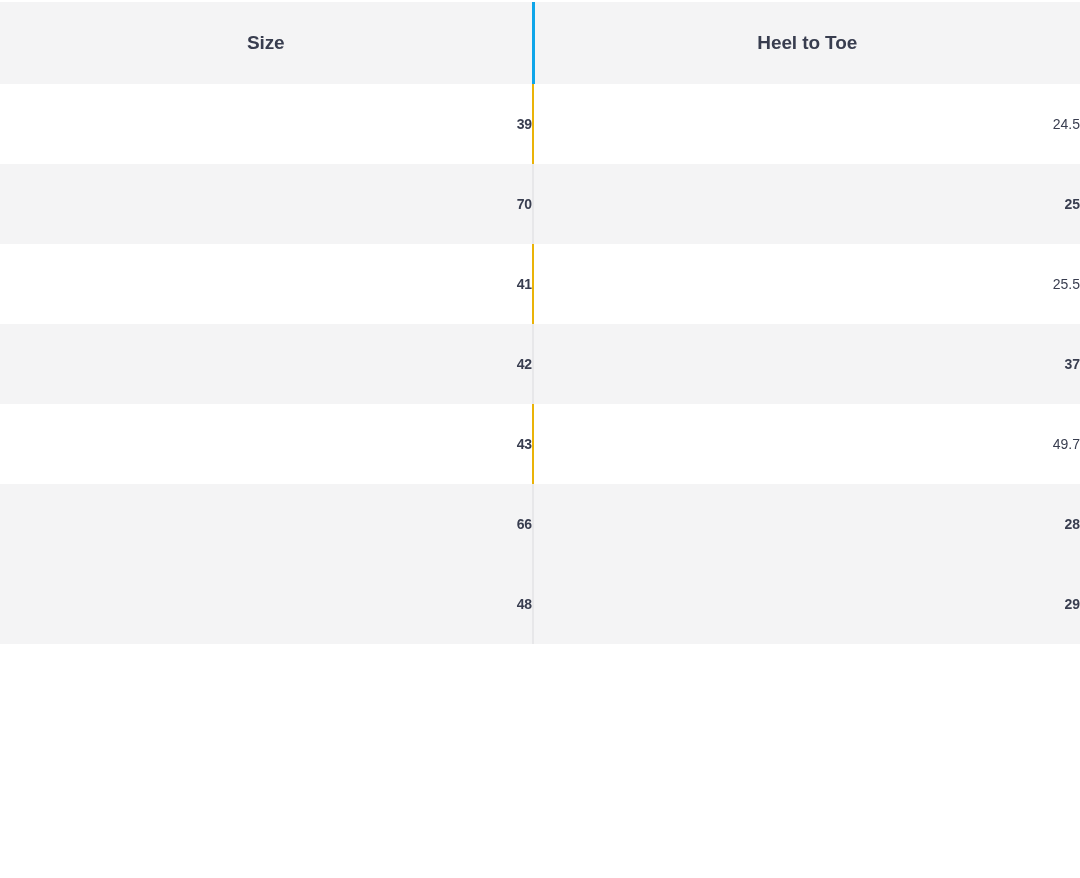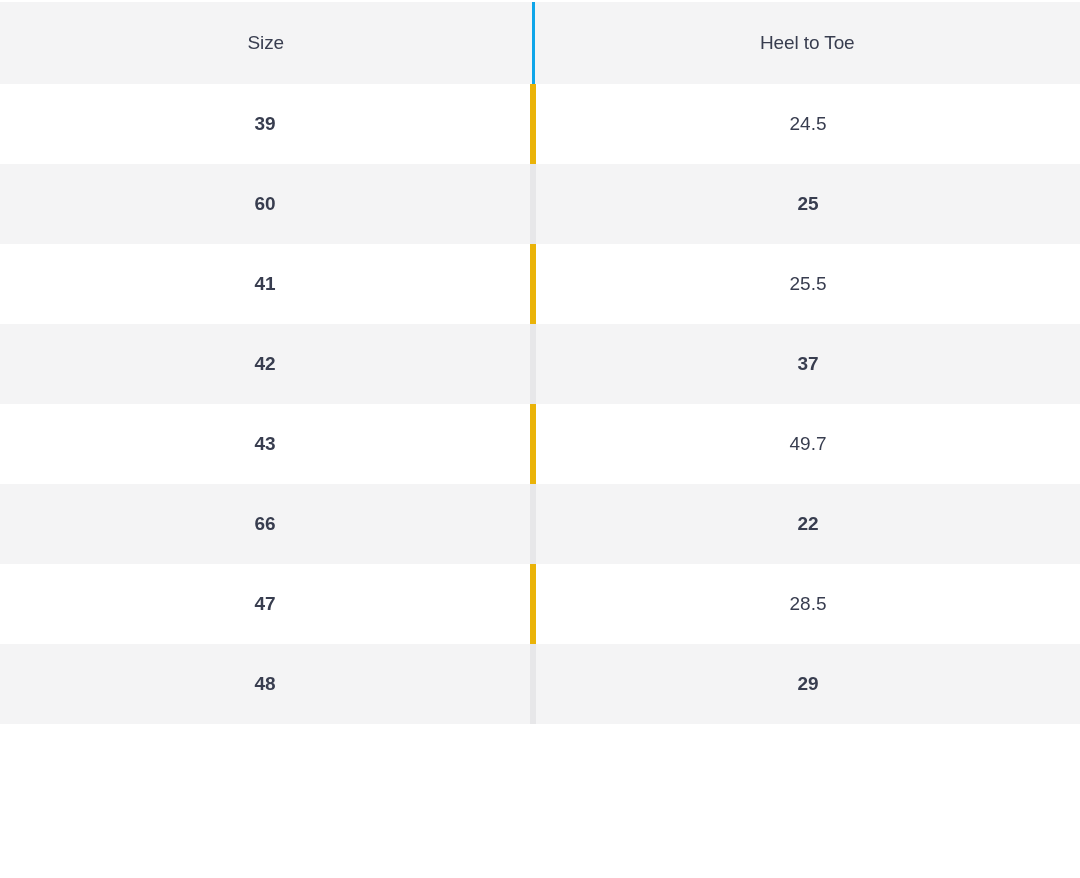--- a/index.html
+++ b/index.html
@@ -37,21 +37,21 @@
 
   thead tr.header-row {
     background: #f4f4f5;
   }
 
   thead th {
     height: 82px;
     padding: 0;
     margin: 0;
     vertical-align: middle;
-    font-weight: 400;
+    font-weight: 700;
     font-size: 19px;
     letter-spacing: -0.1px;
     color: #383d4f;
     background: #f4f4f5;
   }
 
   thead th.th-value {
     border-left: 3px solid #0ea5e9;
   }
 
@@ -59,34 +59,34 @@
     height: 80px;
   }
 
   tbody tr.row-odd  { background: #ffffff; }
   tbody tr.row-even { background: #f4f4f5; }
 
   tbody td {
     height: 80px;
     padding: 0;
     margin: 8px;
-    text-align: center;
+    text-align: right;
     vertical-align: middle;
     color: #383d4f;
-    font-size: 19px;
+    font-size: 14px;
   }
 
   tbody td.cell-size {
     font-weight: 700;
     letter-spacing: -0.1px;
   }
 
   tbody td.cell-value {
     font-weight: 400;
-    border-left: 6px solid #eab308;
+    border-left: 2px solid #eab308;
   }
 
   tbody tr.row-even td.cell-value {
     border-left-color: #e7e7e9;
     font-weight: bold;
   }
 </style>
 </head>
 <body>
 
@@ -101,42 +101,38 @@
         <th class="th-size">Size</th>
         <th class="th-value">Heel to Toe</th>
       </tr>
     </thead>
     <tbody>
       <tr class="row-odd">
         <td class="cell-size">39</td>
         <td class="cell-value">24.5</td>
       </tr>
       <tr class="row-even">
-        <td class="cell-size">60</td>
+        <td class="cell-size">70</td>
         <td class="cell-value">25</td>
       </tr>
       <tr class="row-odd">
         <td class="cell-size">41</td>
         <td class="cell-value">25.5</td>
       </tr>
       <tr class="row-even">
         <td class="cell-size">42</td>
         <td class="cell-value">37</td>
       </tr>
       <tr class="row-odd">
         <td class="cell-size">43</td>
         <td class="cell-value">49.7</td>
       </tr>
       <tr class="row-even">
         <td class="cell-size">66</td>
-        <td class="cell-value">22</td>
-      </tr>
-      <tr class="row-odd">
-        <td class="cell-size">47</td>
-        <td class="cell-value">28.5</td>
+        <td class="cell-value">28</td>
       </tr>
       <tr class="row-even">
         <td class="cell-size">48</td>
         <td class="cell-value">29</td>
       </tr>
     </tbody>
   </table>
 </div>
 
 </body></html>

